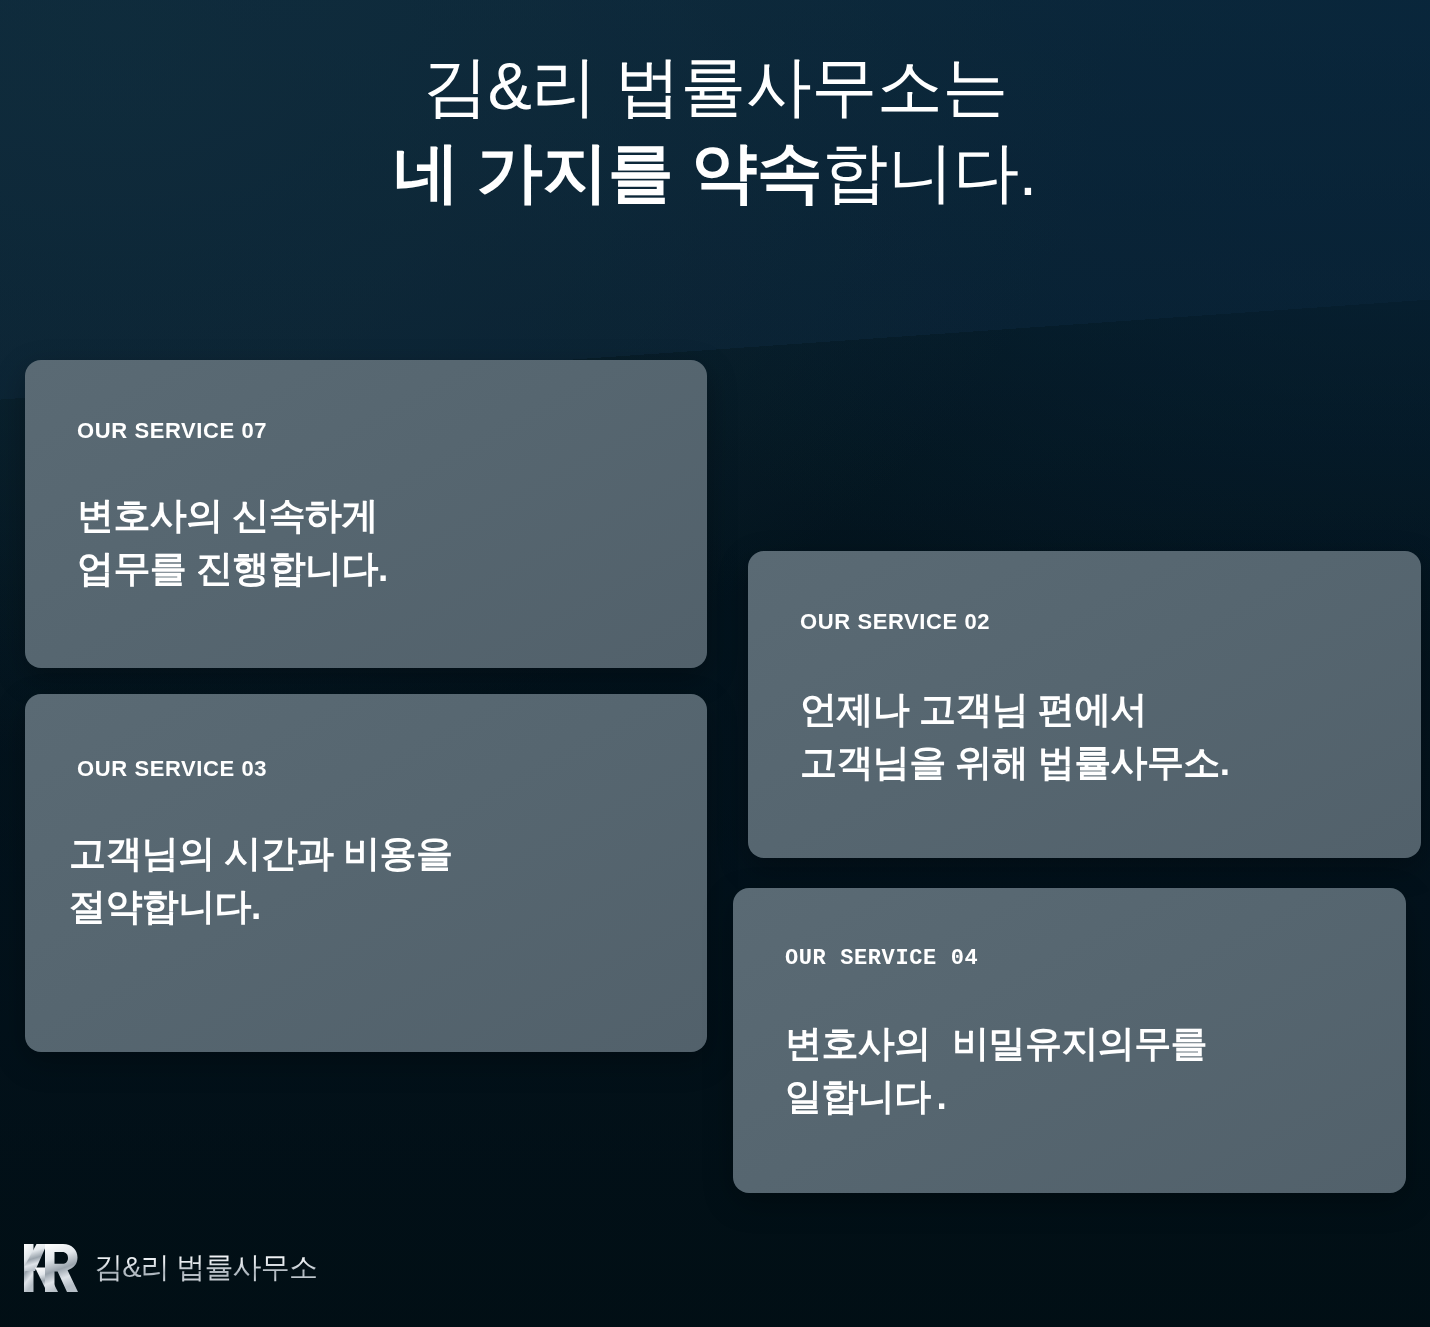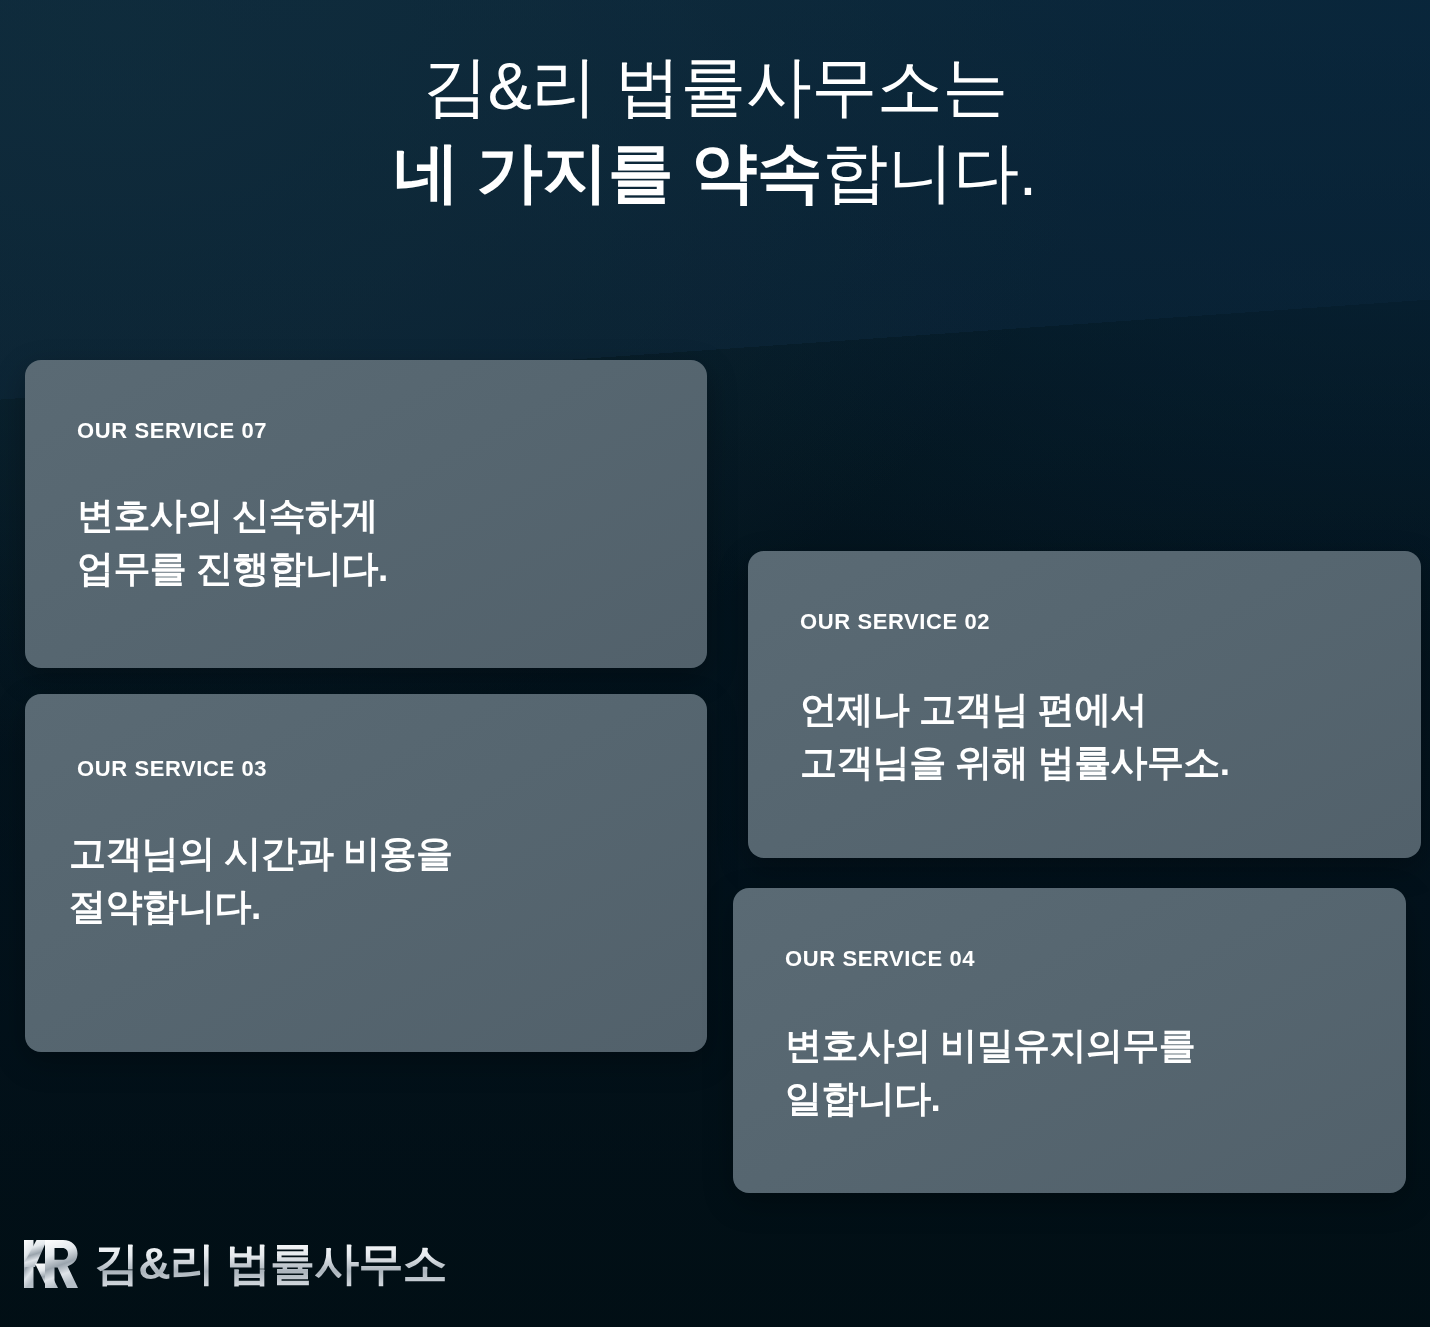--- a/index.html
+++ b/index.html
@@ -84,38 +84,38 @@
   #card-1 .body   { left:52px; top:130px; }
 
   #card-2 { left:733px; top:551px;  width:673px; height:307px;margin-left:15px; }
   #card-2 .kicker { left:52px; top:58px; }
   #card-2 .body   { left:52px; top:133px; }
 
   #card-3 { left:25px;  top:694px;  width:682px; height:358px; }
   #card-3 .kicker { left:52px; top:62px; }
   #card-3 .body   { left:44px; top:134px; }
 
-  #card-4 { left:733px; top:888px;  width:673px; height:305px; }
+  #card-4 { left:733px; top:888px;  width:673px; height:305px;font-family:Liberation Mono, monospace; }
   #card-4 .kicker { left:52px; top:58px; }
   #card-4 .body   { left:52px; top:132px; }
 
   
   .logo {
     position:absolute;
     left:22px;
     bottom:33px;
     display:flex;
     align-items:center;
     gap:14px;
     z-index:3;
   }
   .logo-mark { width:58px; height:52px; display:block; }
   .logo-word {
-    font-size:45px;
-    font-weight:700;
+    font-size:29px;
+    font-weight:400;
     letter-spacing:-0.8px;
     background:linear-gradient(180deg, #ffffff 0%, #e6eaee 36%, #aab3bb 62%, #e9edf1 100%);
     -webkit-background-clip:text;
     background-clip:text;
     color:transparent;
     -webkit-text-fill-color:transparent;
     white-space:nowrap;
   }
 </style>
 </head>

